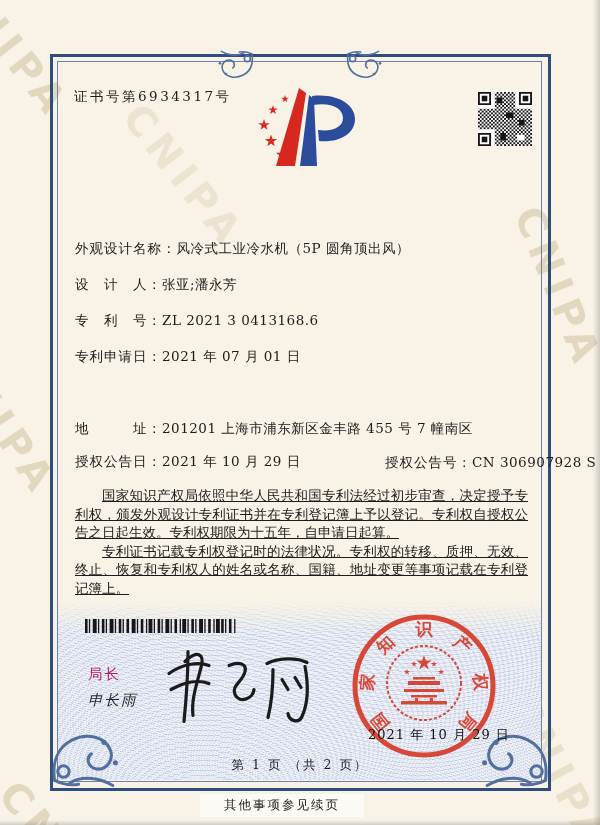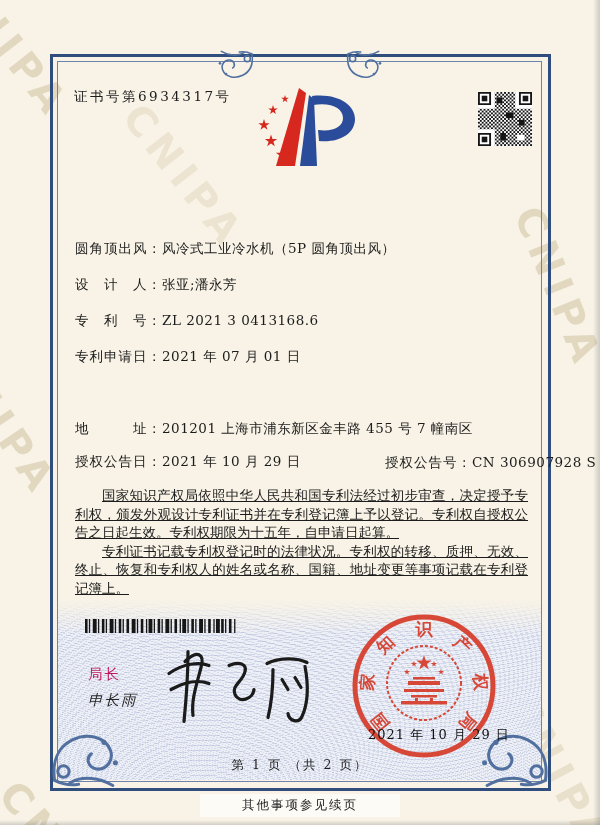--- a/index.html
+++ b/index.html
@@ -41,21 +41,21 @@
   .director-title{position:absolute;left:88px;top:665px;font-family:"DejaVu Sans",sans-serif;
       font-size:14.5px;letter-spacing:2px;color:#be185d;z-index:3;}
   .director-name{position:absolute;left:88px;top:691px;font-family:"DejaVu Sans",sans-serif;
       font-size:14.5px;letter-spacing:2px;color:#262626;z-index:3;font-style:italic;}
   .signature{position:absolute;left:155px;top:638px;width:170px;height:88px;z-index:3;}
   .seal{position:absolute;left:349px;top:611px;width:150px;height:150px;z-index:3;opacity:.93;}
   .seal-date{position:absolute;left:368px;top:726px;font-size:13px;letter-spacing:1px;
       color:#111;z-index:4;white-space:nowrap;}
   .page-info{position:absolute;left:0;right:0;top:757px;text-align:center;font-size:12.5px;
       letter-spacing:2px;z-index:3;}
-  .cont-band{position:absolute;left:200px;top:794px;width:200px;height:23px;background:#fcfbf6;
+  .cont-band{position:absolute;left:200px;top:794px;width:164px;height:23px;background:#fcfbf6;
       z-index:3;display:flex;align-items:center;justify-content:center;}
   .cont-note{font-size:12.5px;letter-spacing:2px;}
   .logo{position:absolute;left:243px;top:86px;width:116px;height:82px;z-index:3;}
   .qr{position:absolute;left:478px;top:92px;width:54px;height:54px;z-index:3;}
   .orn{position:absolute;z-index:3;}
 </style>
 </head>
 <body>
 
 <div class="cert">
@@ -131,21 +131,21 @@
       <rect x="2" y="2" width="3" height="3"></rect>
       <path d="M22,0h7v7h-7z M23,1v5h5v-5z" fill-rule="evenodd"></path>
       <rect x="24" y="2" width="3" height="3"></rect>
       <path d="M0,22h7v7h-7z M1,23v5h5v-5z" fill-rule="evenodd"></path>
       <rect x="2" y="24" width="3" height="3"></rect>
     </g>
   </svg>
 
 
   <div class="frow" style="top:240px">
-    <span class="lab">圆角顶出风：</span><span>风冷式工业冷水机（5P 圆角顶出风）</span>
+    <span class="lab">外观设计名称：</span><span>风冷式工业冷水机（5P 圆角顶出风）</span>
   </div>
   <div class="frow" style="top:276px">
     <span class="lab">设　计　人：</span><span>张亚;潘永芳</span>
   </div>
   <div class="frow" style="top:312px">
     <span class="lab">专　利　号：</span><span>ZL 2021 3 0413168.6</span>
   </div>
   <div class="frow" style="top:348px">
     <span class="lab">专利申请日：</span><span>2021 年 07 月 01 日</span>
   </div>

